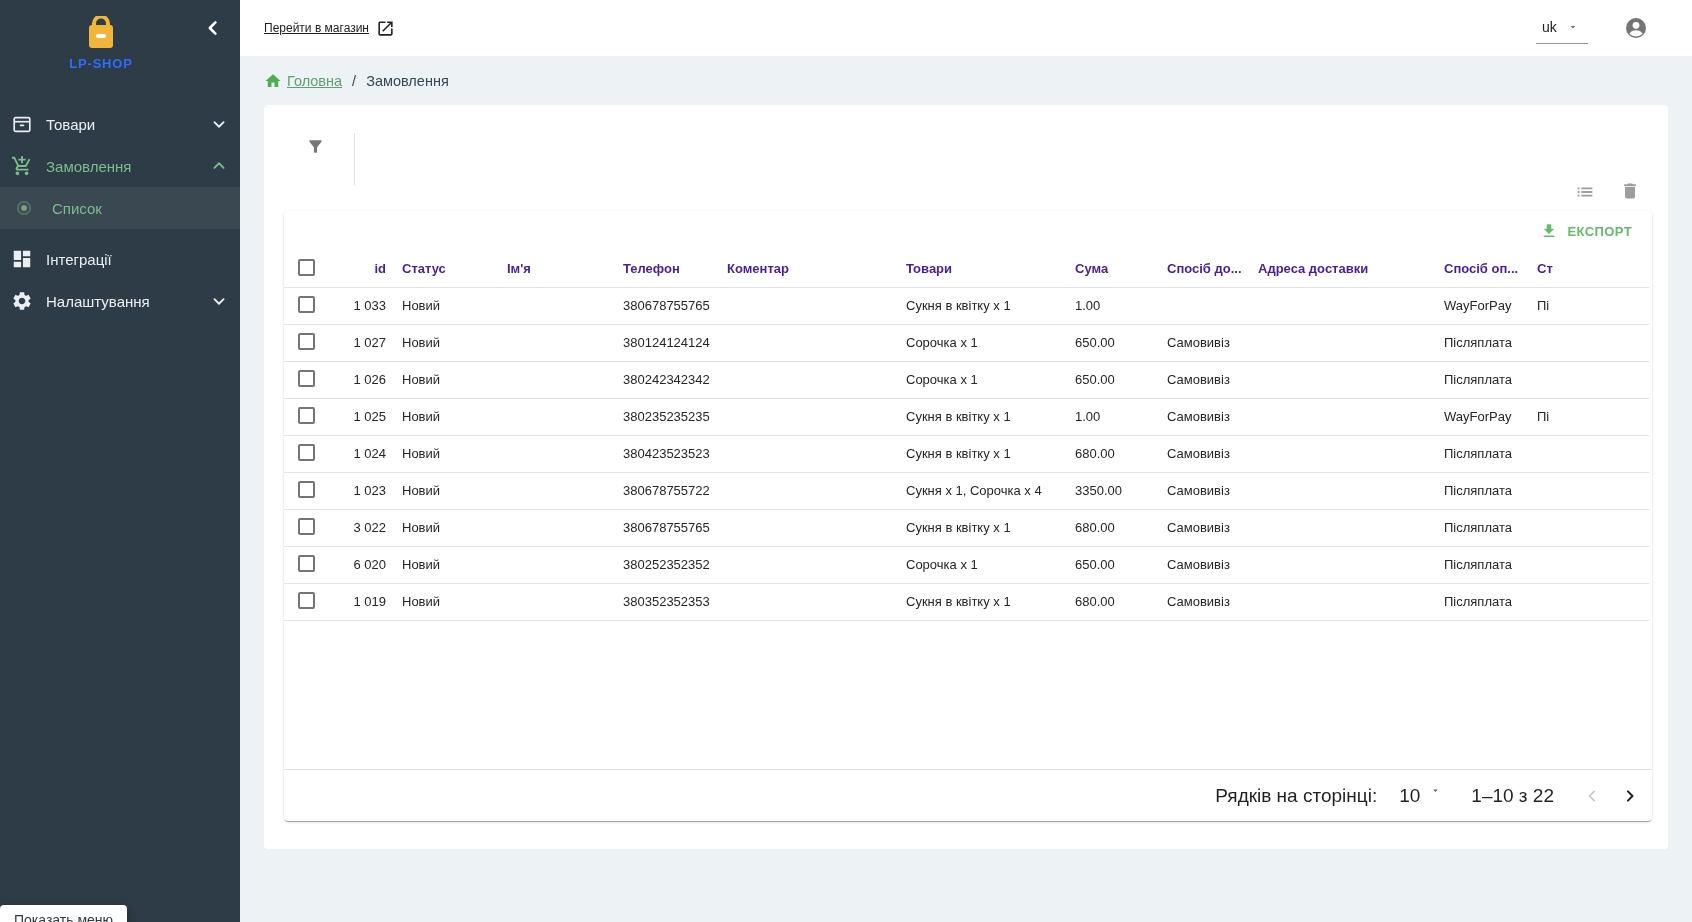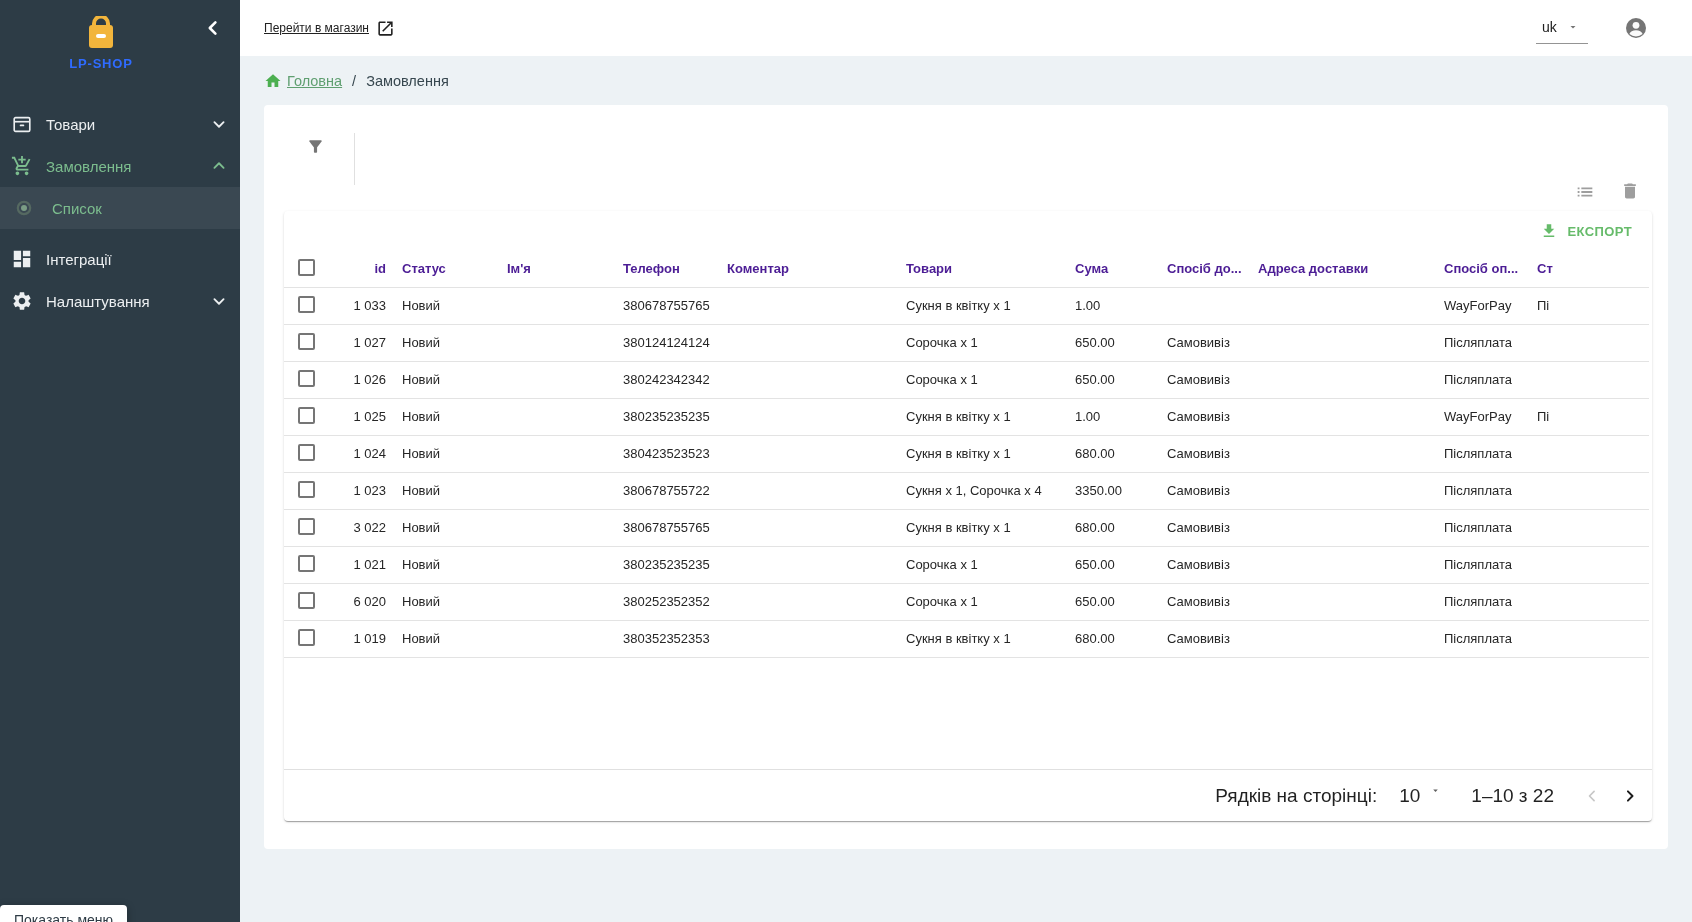--- a/index.html
+++ b/index.html
@@ -343,34 +343,20 @@
                     <td></td>
                     <td>Сукня в квітку x 1</td>
                     <td>680.00</td>
                     <td>Самовивіз</td>
                     <td></td>
                     <td>Післяплата</td>
                     <td></td>
                   </tr>
                   <tr>
                     <td class="col-check"><span class="checkbox"></span></td>
-                    <td class="col-id">1 021</td>
-                    <td>Новий</td>
-                    <td></td>
-                    <td>380235235235</td>
-                    <td></td>
-                    <td>Сорочка x 1</td>
-                    <td>650.00</td>
-                    <td>Самовивіз</td>
-                    <td></td>
-                    <td>Післяплата</td>
-                    <td></td>
-                  </tr>
-                  <tr>
-                    <td class="col-check"><span class="checkbox"></span></td>
                     <td class="col-id">6 020</td>
                     <td>Новий</td>
                     <td></td>
                     <td>380252352352</td>
                     <td></td>
                     <td>Сорочка x 1</td>
                     <td>650.00</td>
                     <td>Самовивіз</td>
                     <td></td>
                     <td>Післяплата</td>

